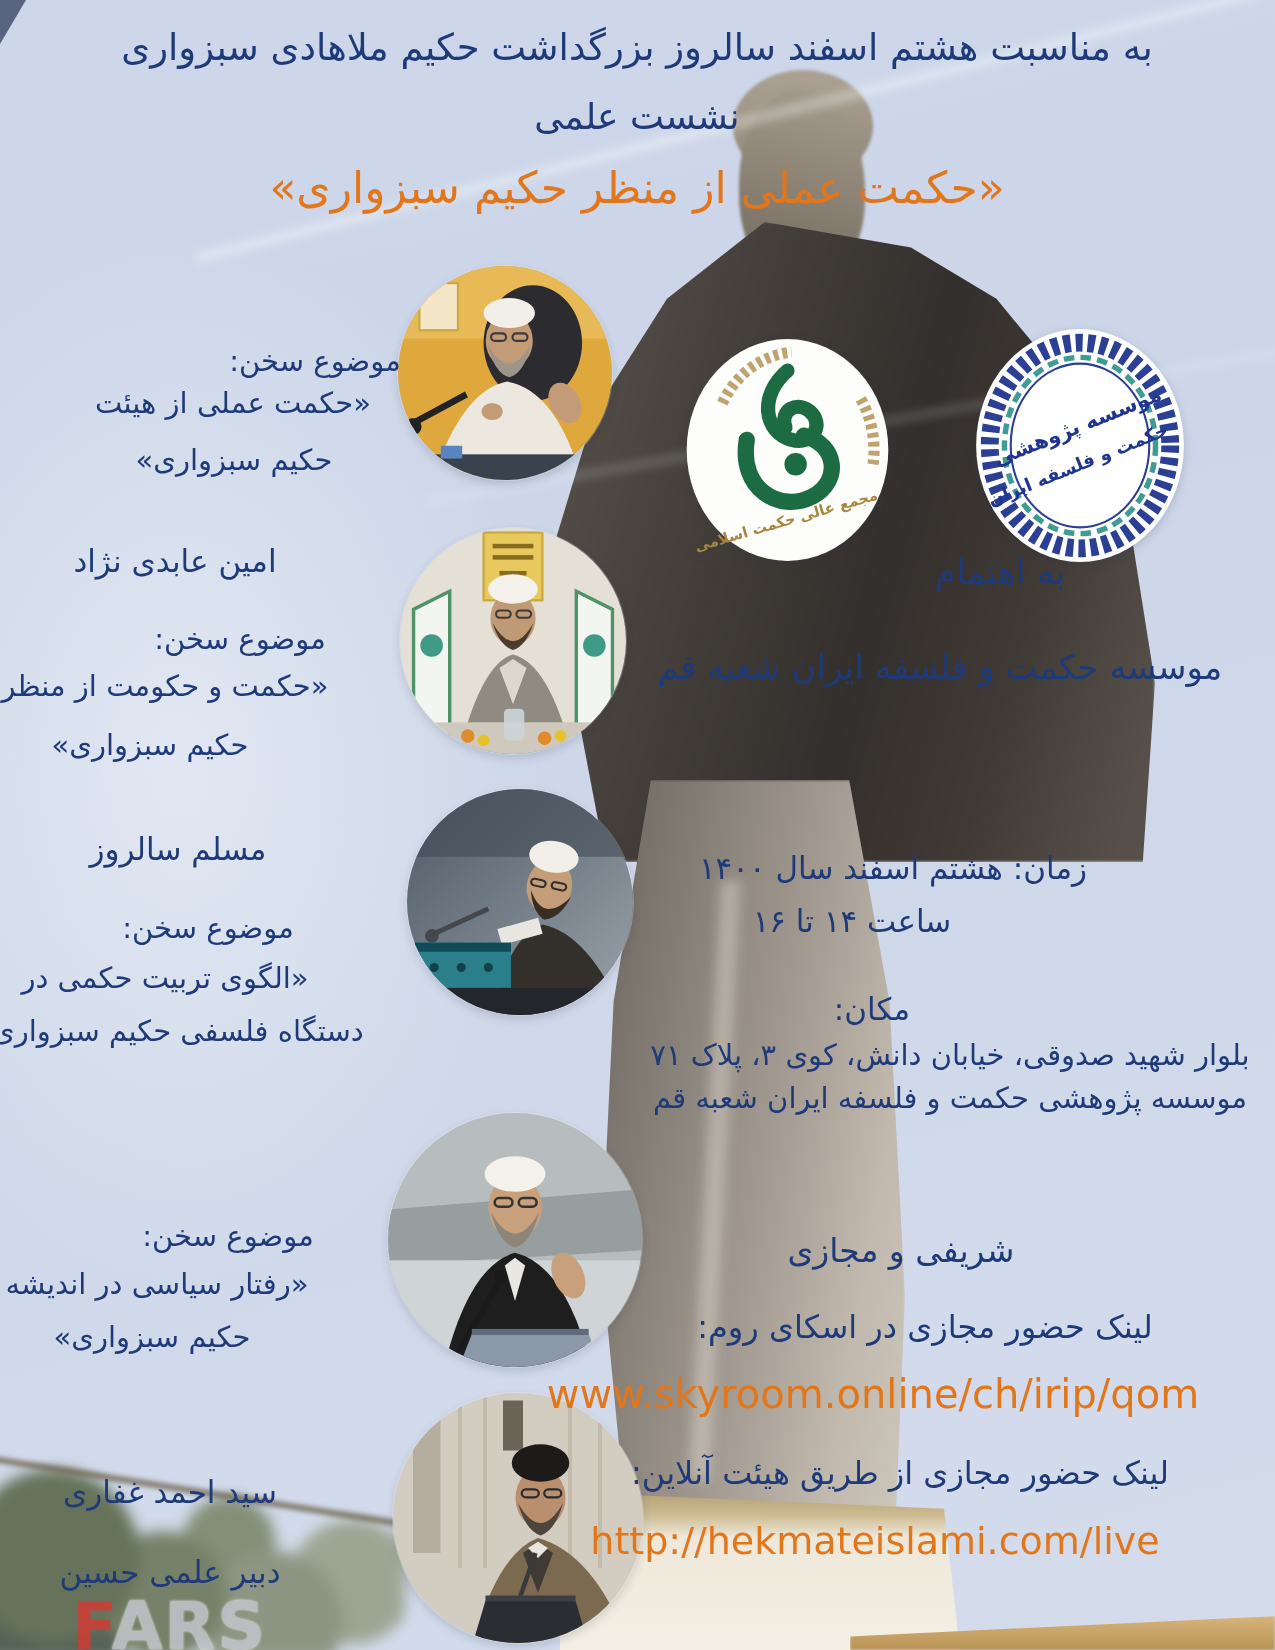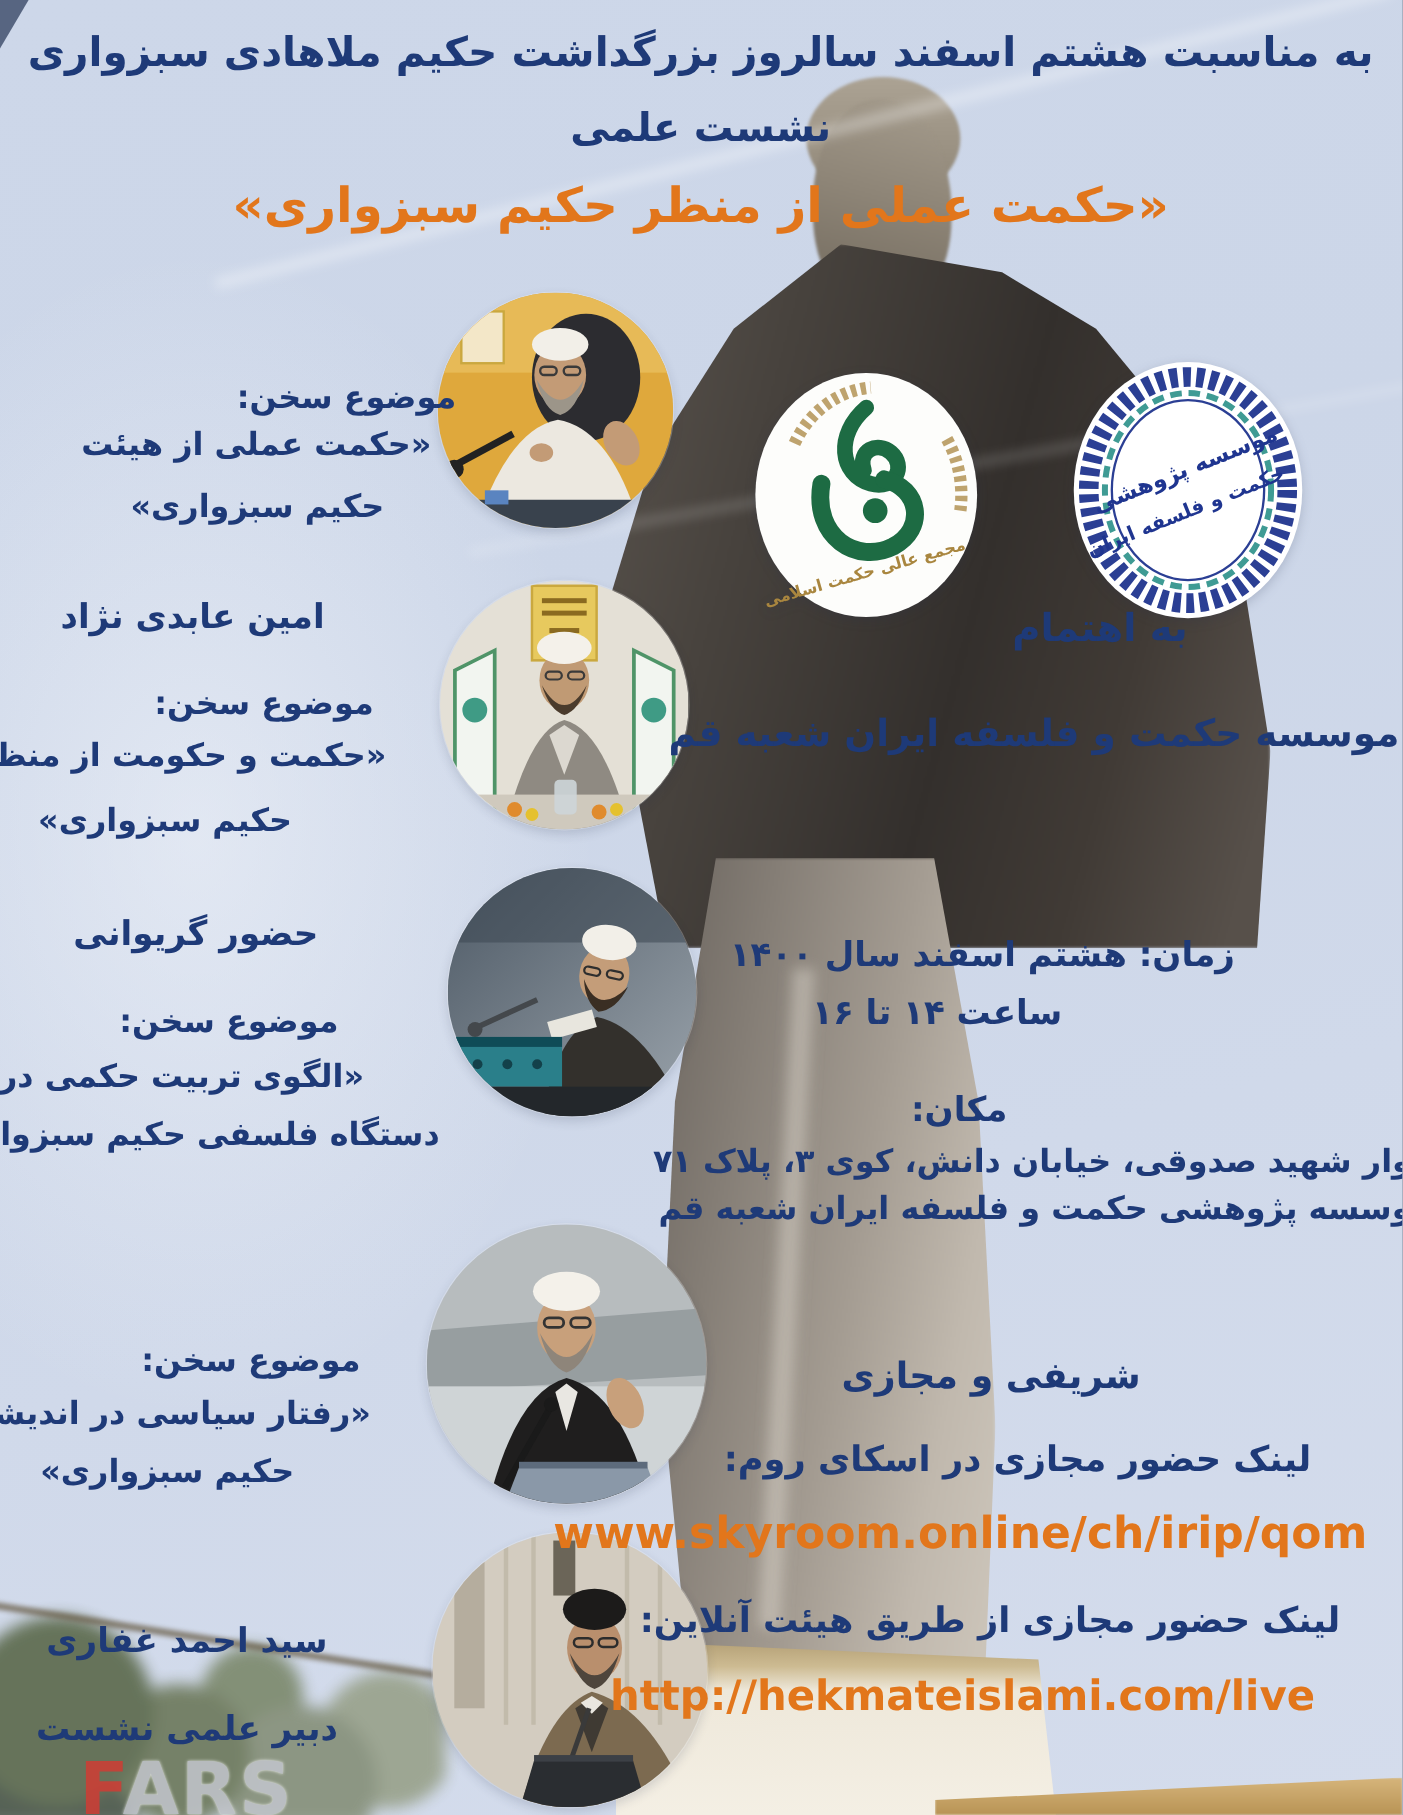--- a/index.html
+++ b/index.html
@@ -7,21 +7,21 @@
     position:relative; width:1275px; height:1650px; overflow:hidden;
     background:
       radial-gradient(ellipse 520px 760px at 14% 46%, rgba(243,246,251,.55), transparent 70%),
       linear-gradient(165deg,#cdd7e9 0%, #ccd6e8 35%, #d0d9ea 65%, #d4dcec 100%);
     font-family:"DejaVu Sans", sans-serif;
   }
   .bg{position:absolute; z-index:0;}
   .streak{position:absolute; background:rgba(255,255,255,.35); filter:blur(5px); z-index:0;}
   .t{
     position:absolute; transform:translate(-50%,-50%); white-space:nowrap;
-    direction:rtl; text-align:left; font-weight:bold; z-index:3; line-height:1.15;
+    direction:rtl; text-align:left; font-weight:normal; z-index:3; line-height:1.15;
     color:#1e3a78;
   }
   .orange{color:#e2761b;}
   .ltr{direction:ltr;}
   a.t{text-decoration:none;}
   .photo{
     position:absolute; border-radius:50%; overflow:hidden; z-index:2;
     box-shadow:0 0 0 1px rgba(255,255,255,.25), 0 4px 10px rgba(40,50,80,.18);
   }
   .photo svg{display:block; width:100%; height:100%;}
@@ -153,21 +153,21 @@
       <rect x="46" y="80" width="9" height="14" rx="2" fill="#cdd5d8" opacity=".9"></rect>
     </svg>
   </div>
 
   <div class="t" style="left:893px; top:869px; font-size:31px;">زمان: هشتم اسفند سال ۱۴۰۰</div>
   <div class="t" style="left:852px; top:922px; font-size:31px;">ساعت ۱۴ تا ۱۶</div>
   <div class="t" style="left:872px; top:1010px; font-size:31px;">مکان:</div>
   <div class="t" style="left:950px; top:1056px; font-size:29px;">بلوار شهید صدوقی، خیابان دانش، کوی ۳، پلاک ۷۱</div>
   <div class="t" style="left:950px; top:1099px; font-size:29px;">موسسه پژوهشی حکمت و فلسفه ایران شعبه قم</div>
 
-  <div class="t" style="left:178px; top:850px; font-size:31px;">حضور گریوانی</div>
+  <div class="t" style="left:178px; top:850px; font-size:31px;">مسلم سالروز</div>
   <div class="t" style="left:208px; top:929px; font-size:29px;">موضوع سخن:</div>
   <div class="t" style="left:165px; top:979px; font-size:29px;">«الگوی تربیت حکمی در</div>
   <div class="t" style="left:169px; top:1032px; font-size:29px;">دستگاه فلسفی حکیم سبزواری»</div>
   <div class="photo" style="left:407px; top:789px; width:226px; height:226px;">
     <svg viewBox="0 0 100 100">
       <defs>
         <linearGradient id="g3" x1="0" y1="0" x2="1" y2="1">
           <stop offset="0" stop-color="#4e5a66"></stop>
             <stop offset="1" stop-color="#9aa3ab"></stop>
         </linearGradient>
@@ -215,21 +215,21 @@
     </svg>
   </div>
 
   <div class="t" style="left:901px; top:1251px; font-size:33px;">شریفی و مجازی</div>
   <div class="t" style="left:925px; top:1327px; font-size:32px;">لینک حضور مجازی در اسکای روم:</div>
   <a class="t orange ltr" href="#" style="left:873px; top:1394px; font-size:40px;">www.skyroom.online/ch/irip/qom</a>
   <div class="t" style="left:900px; top:1473px; font-size:32px;">لینک حضور مجازی از طریق هیئت آنلاین:</div>
   <a class="t orange ltr" href="#" style="left:875px; top:1542px; font-size:38px;">http://hekmateislami.com/live</a>
 
   <div class="t" style="left:170px; top:1493px; font-size:31px;">سید احمد غفاری</div>
-  <div class="t" style="left:170px; top:1573px; font-size:31px;">دبیر علمی نشست</div>
+  <div class="t" style="left:170px; top:1573px; font-size:31px;">دبیر علمی حسین</div>
   <div class="photo" style="left:393px; top:1393px; width:250px; height:250px;">
     <svg viewBox="0 0 100 100">
       <rect width="100" height="100" fill="#d3ccc0"></rect>
       <rect x="8" width="11" height="64" fill="#b5ad9e"></rect>
       <rect x="26" width="1.6" height="70" fill="#c2bbab"></rect>
       <rect x="36" width="1.6" height="70" fill="#c2bbab"></rect>
       <rect x="70" width="1.6" height="70" fill="#c2bbab"></rect>
       <rect x="82" width="1.6" height="70" fill="#c2bbab"></rect>
       <rect x="44" y="3" width="8" height="20" fill="#6b6558"></rect>
       <path d="M32 100 Q42 64 58 58 Q80 64 94 100 Z" fill="#7c6a50"></path>

